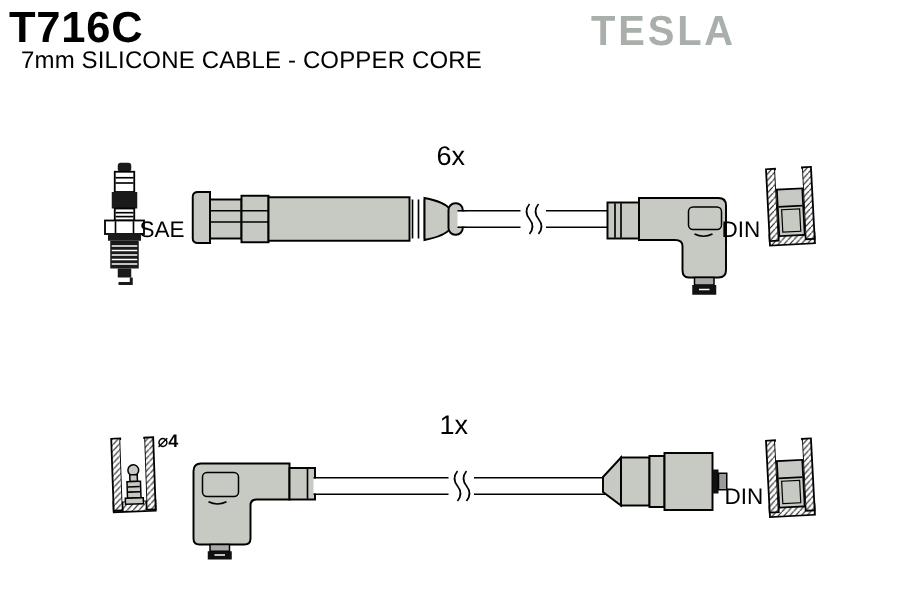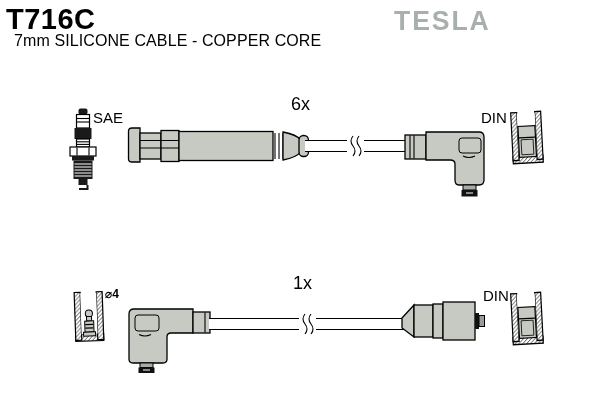--- a/index.html
+++ b/index.html
@@ -14,21 +14,21 @@
     position:relative;width:600px;height:400px;background:var(--bg);
     overflow:hidden;margin:0 auto;
   }
   .abs{position:absolute;}
   .lbl{position:absolute;color:#000;white-space:nowrap;line-height:1;}
   .part-number{left:6px;top:5px;font-size:29px;font-weight:bold;letter-spacing:0.5px;}
   .descr{left:14px;top:33px;font-size:16px;letter-spacing:0.1px;}
   .brand{left:394px;top:7px;font-size:28px;font-weight:bold;letter-spacing:2px;
          color:var(--brand);transform:scaleX(0.95);transform-origin:left top;}
   .qty{font-size:18px;font-weight:400;}
-  .std{font-size:15px;}
+  .std{font-size:15px;margin-top:36px;}
   .dia{font-size:12px;font-weight:bold;}
   svg{display:block;overflow:visible;}
   .outl{stroke:var(--outline);stroke-width:1.3;fill:var(--fill);}
   .outl-thin{stroke:var(--outline);stroke-width:1;fill:var(--fill);}
   .dark{fill:#1a1a1a;stroke:none;}
   .wht{fill:#ffffff;stroke:var(--outline);stroke-width:1.2;}
   .ln{stroke:var(--outline);stroke-width:1.1;fill:none;}
   .wln{stroke:#ffffff;stroke-width:1;fill:none;}
 </style>
 </head>

